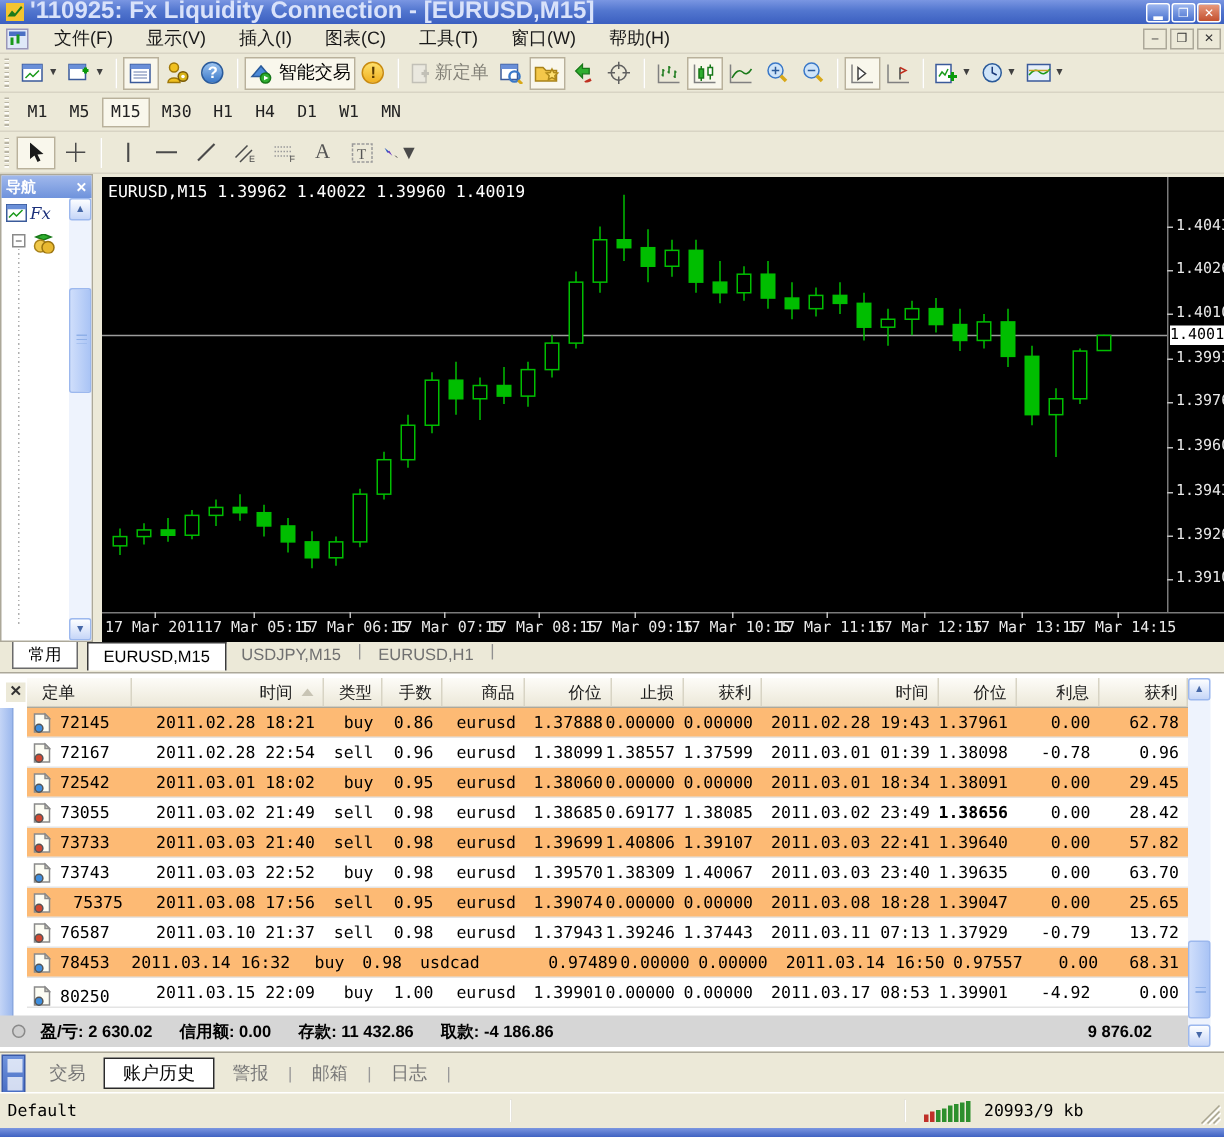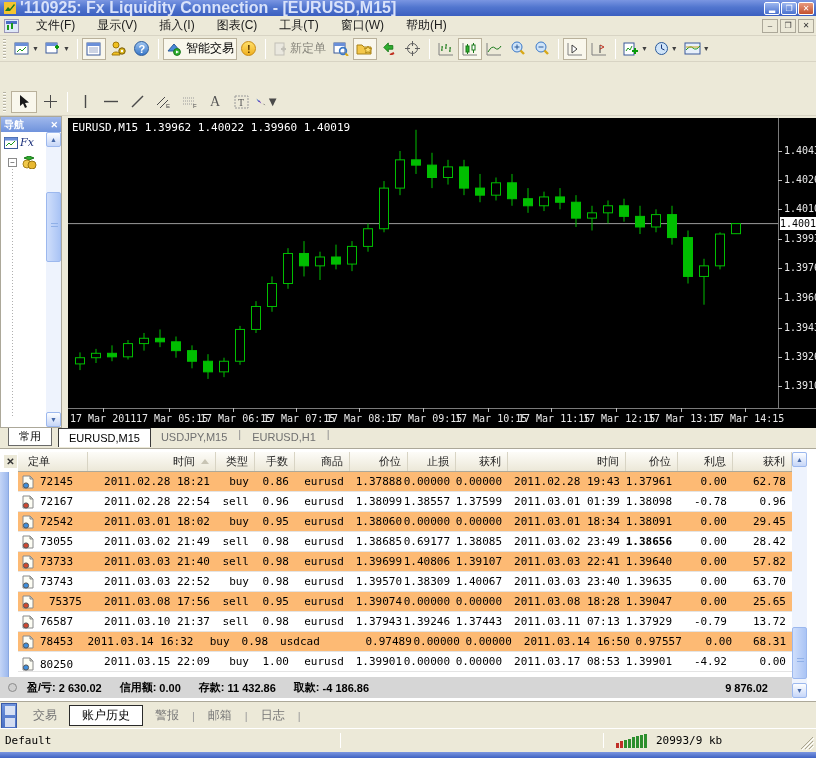--- a/index.html
+++ b/index.html
@@ -63,21 +63,21 @@
   .nav-body { position:relative; height:295px; overflow:hidden; }
   .nav-scroll { position:absolute; right:0; top:0; width:15px; height:295px; background:#eef3fd; }
   .ns-btn { position:absolute; left:0; width:15px; height:15px; border:1px solid #9cb8ee; border-radius:2px;
     background:linear-gradient(180deg,#fdfeff,#c6d6f8); color:#4668a8; font-size:7px; text-align:center; line-height:13px; }
   .ns-thumb { position:absolute; left:0; top:60px; width:15px; height:70px; border:1px solid #9cb8ee; border-radius:2px;
     background:linear-gradient(90deg,#cfdefb,#aac4f5); }
   .ns-thumb:after { content:""; position:absolute; left:4px; top:30px; width:7px; height:6px;
     background:repeating-linear-gradient(180deg,#8fb0e8 0 1px,transparent 1px 3px); }
   .tree-line { position:absolute; left:11px; top:34px; width:1px; height:250px;
     background:repeating-linear-gradient(180deg,#b0b0b0 0 1px,transparent 1px 3px); }
-  .tree-item { position:absolute; display:flex; align-items:center; }
+  .tree-item { position:absolute; display:flex; }
   .fx-label { font-family:"DejaVu Serif",serif; font-style:italic; font-size:11px; color:#1a2f7a; margin-left:2px; }
   .expand-box { width:9px; height:9px; border:1px solid #8a8a8a; background:#fff; font-size:8px; line-height:7px; text-align:center; color:#333; }
 
   .nav-tabband { position:absolute; top:312px; left:0; width:816px; height:20px; background:#ece9d8; display:flex; align-items:flex-start; }
   .btab { height:18px; padding:1px 10px; border:1px solid #6a6a6a; border-top:none; background:#fff; font-size:11px; }
   .ctabs { display:flex; margin-left:6px; align-items:flex-start; }
   .ctab { height:18px; padding:1px 10px; font-size:11px; color:#707070; display:flex; align-items:center; }
   .ctab.active { background:#fff; border:1px solid #3a3a3a; border-bottom:none; color:#000; height:19px; }
   .ctab-sep { color:#909090; margin:0 1px; }
 
@@ -326,20 +326,34 @@
     <span class="tbi">
       <svg width="17" height="13" viewBox="0 0 17 13">
           <rect x="1" y="1" width="15" height="11" fill="#e8f0fa" stroke="#3a5a9a"></rect>
           <path d="M2 8 Q6 3 9 6 T16 4" stroke="#1a9a1a" fill="none"></path>
           <path d="M2 5 h13" stroke="#c8a020"></path>
         </svg>
       <span class="dd">▼</span>
     </span>
   </div>
 
+  <div class="tfbar">
+    <span class="grip"></span>
+    <div id="tf-items" style="display:flex;align-items:center;">
+        <span class="tf-btn">M1</span>
+        <span class="tf-btn">M5</span>
+        <span class="tf-btn active">M15</span>
+        <span class="tf-btn">M30</span>
+        <span class="tf-btn">H1</span>
+        <span class="tf-btn">H4</span>
+        <span class="tf-btn">D1</span>
+        <span class="tf-btn">W1</span>
+        <span class="tf-btn">MN</span>
+      </div>
+  </div>
 
   <div class="drawbar">
     <span class="grip"></span>
     <span class="draw-btn active">
       <svg width="11" height="14" viewBox="0 0 11 14">
           <path d="M1 0 L1 11 L4 8.6 L6 13 L8 12 L6 8 L10 7.6 Z" fill="#1a1a1a"></path>
         </svg>
     </span>
     <span class="draw-btn">
       <svg width="13" height="13" viewBox="0 0 13 13">

